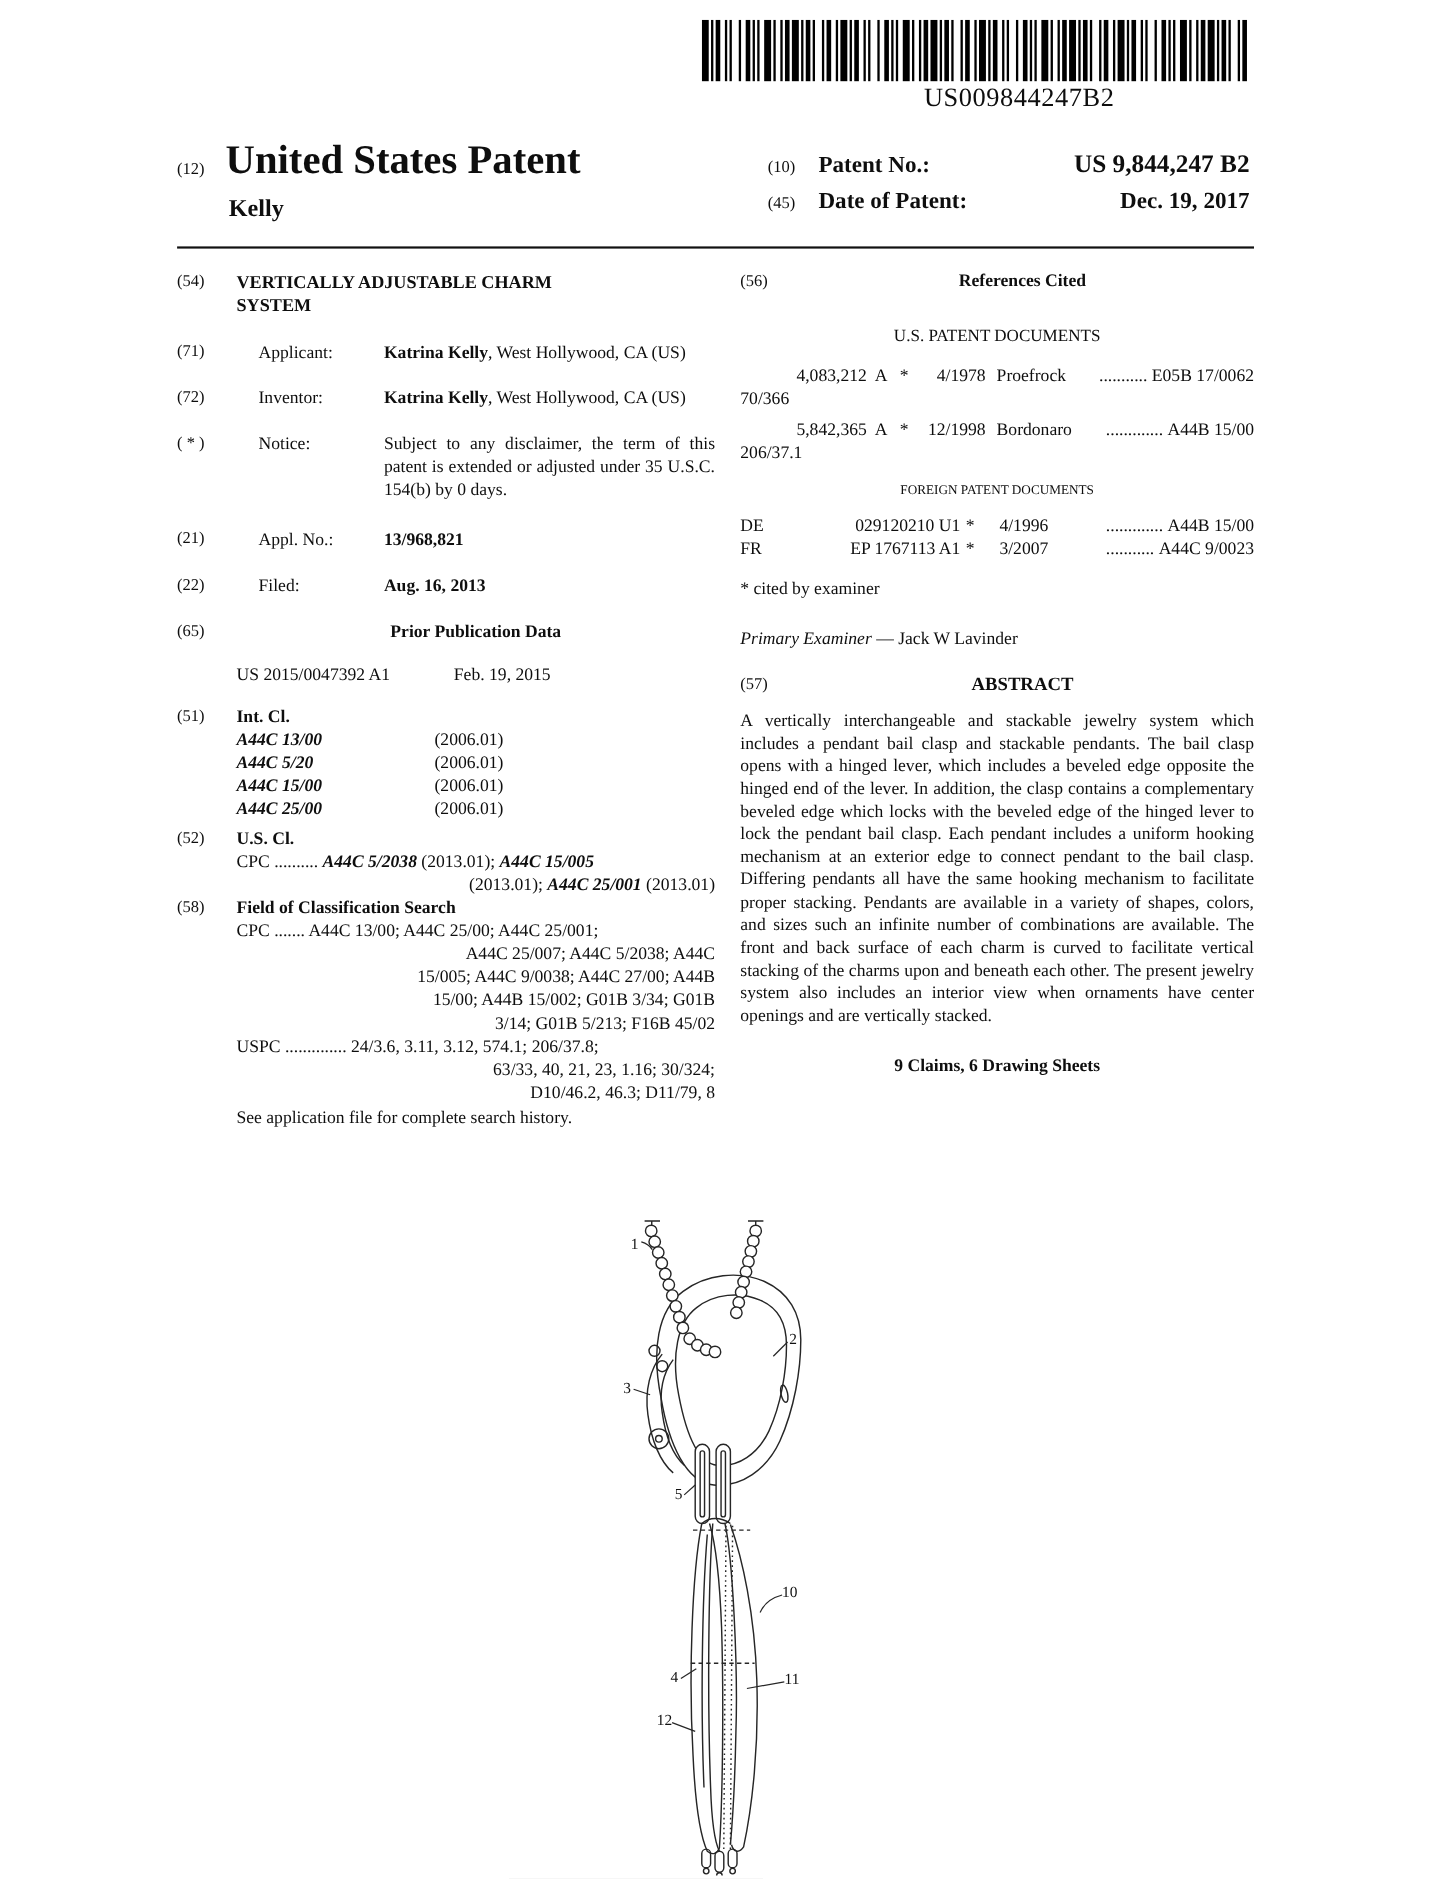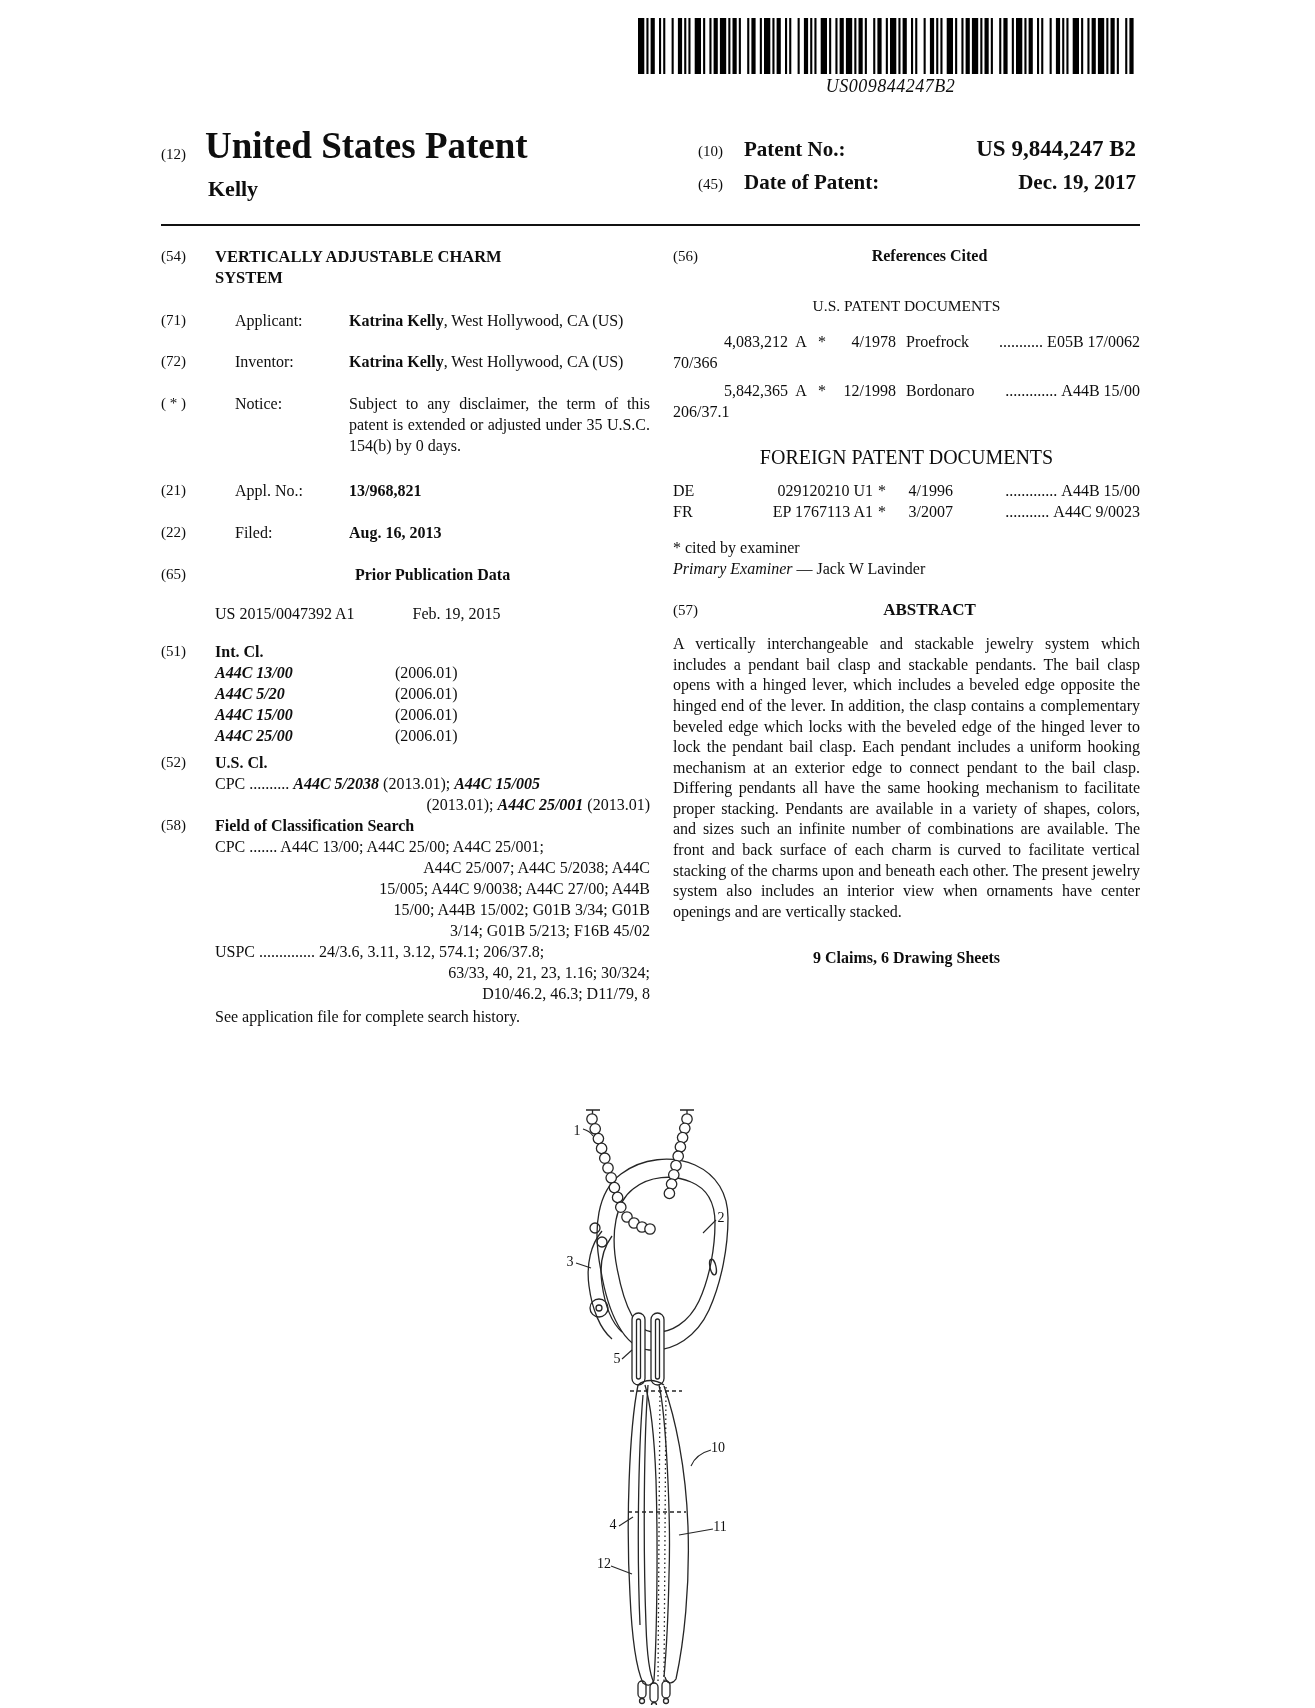--- a/index.html
+++ b/index.html
@@ -114,21 +114,21 @@
       <rect x="443.1000000000005" y="0" width="2.1" height="56"></rect>
       <rect x="449.4000000000005" y="0" width="2.1" height="56"></rect>
       <rect x="453.60000000000053" y="0" width="4.2" height="56"></rect>
       <rect x="459.90000000000055" y="0" width="6.300000000000001" height="56"></rect>
       <rect x="468.3000000000006" y="0" width="2.1" height="56"></rect>
       <rect x="472.5000000000006" y="0" width="4.2" height="56"></rect>
       <rect x="478.80000000000064" y="0" width="2.1" height="56"></rect>
       <rect x="487.20000000000067" y="0" width="2.1" height="56"></rect>
       <rect x="491.4000000000007" y="0" width="4.2" height="56"></rect>
     </svg>
-  <div class="abs center" style="left:638px;top:76px;width:505px;font-size:18px;letter-spacing:0.5px;font-style:italic;">US009844247B2</div>
+  <div class="abs center" style="left:674px;top:76px;width:505px;font-size:24px;letter-spacing:0.5px;">US009844247B2</div>
 
   <div class="abs tag" style="left:161px;top:146px;">(12)</div>
   <div class="abs b" style="left:205px;top:126px;font-size:37px;line-height:40px;">United States Patent</div>
   <div class="abs b" style="left:208px;top:176px;font-size:22px;">Kelly</div>
 
   <div class="abs" style="left:698px;top:136px;width:438px;">
     <div class="hdr-right-row">
       <span class="tag">(10)</span>
       <span class="b" style="font-size:21px;">Patent No.:</span>
       <span class="b right" style="font-size:23px;">US 9,844,247 B2</span>
@@ -265,40 +265,40 @@
       <span class="center">A</span>
       <span class="center">*</span>
       <span class="right">12/1998</span>
       <span class="nameline">
         <span>Bordonaro</span>
         <span><span>.............</span>&nbsp;<span>A44B 15/00</span></span>
       </span>
       <div class="cont">206/37.1</div>
     </div>
 
-    <div class="center" style="font-size:20px;margin:24px 0 14px 0;">FOREIGN PATENT DOCUMENTS</div>
+    <div class="center" style="font-size:12px;margin:12px 0 14px 0;">FOREIGN PATENT DOCUMENTS</div>
 
     <div class="f-ref">
       <span>DE</span>
       <span class="right">029120210 U1</span>
       <span class="center">*</span>
       <span class="right">4/1996</span>
       <span class="right"><span>.............</span>&nbsp;<span>A44B 15/00</span></span>
     </div>
     <div class="f-ref">
       <span>FR</span>
       <span class="right">EP 1767113 A1</span>
       <span class="center">*</span>
       <span class="right">3/2007</span>
       <span class="right"><span>...........</span>&nbsp;<span>A44C 9/0023</span></span>
     </div>
 
     <div style="margin-top:16px;">* cited by examiner</div>
 
-    <div style=""><span class="s-i">Primary Examiner</span><span> — Jack W Lavinder</span></div>
+    <div style="margin-top:24px;"><span class="s-i">Primary Examiner</span><span> — Jack W Lavinder</span></div>
 
     <div class="row" style="grid-template-columns:46px 1fr;margin:20px 0 14px 0;">
       <span class="tag">(57)</span>
       <span class="center b" style="font-size:17px;">ABSTRACT</span>
     </div>
 
     <div class="just">A vertically interchangeable and stackable jewelry system which includes a pendant bail clasp and stackable pendants. The bail clasp opens with a hinged lever, which includes a beveled edge opposite the hinged end of the lever. In addition, the clasp contains a complementary beveled edge which locks with the beveled edge of the hinged lever to lock the pendant bail clasp. Each pendant includes a uniform hooking mechanism at an exterior edge to connect pendant to the bail clasp. Differing pendants all have the same hooking mechanism to facilitate proper stacking. Pendants are available in a variety of shapes, colors, and sizes such an infinite number of combinations are available. The front and back surface of each charm is curved to facilitate vertical stacking of the charms upon and beneath each other. The present jewelry system also includes an interior view when ornaments have center openings and are vertically stacked.</div>
 
     <div class="center b" style="margin-top:26px;">9 Claims, 6 Drawing Sheets</div>
   </div>

